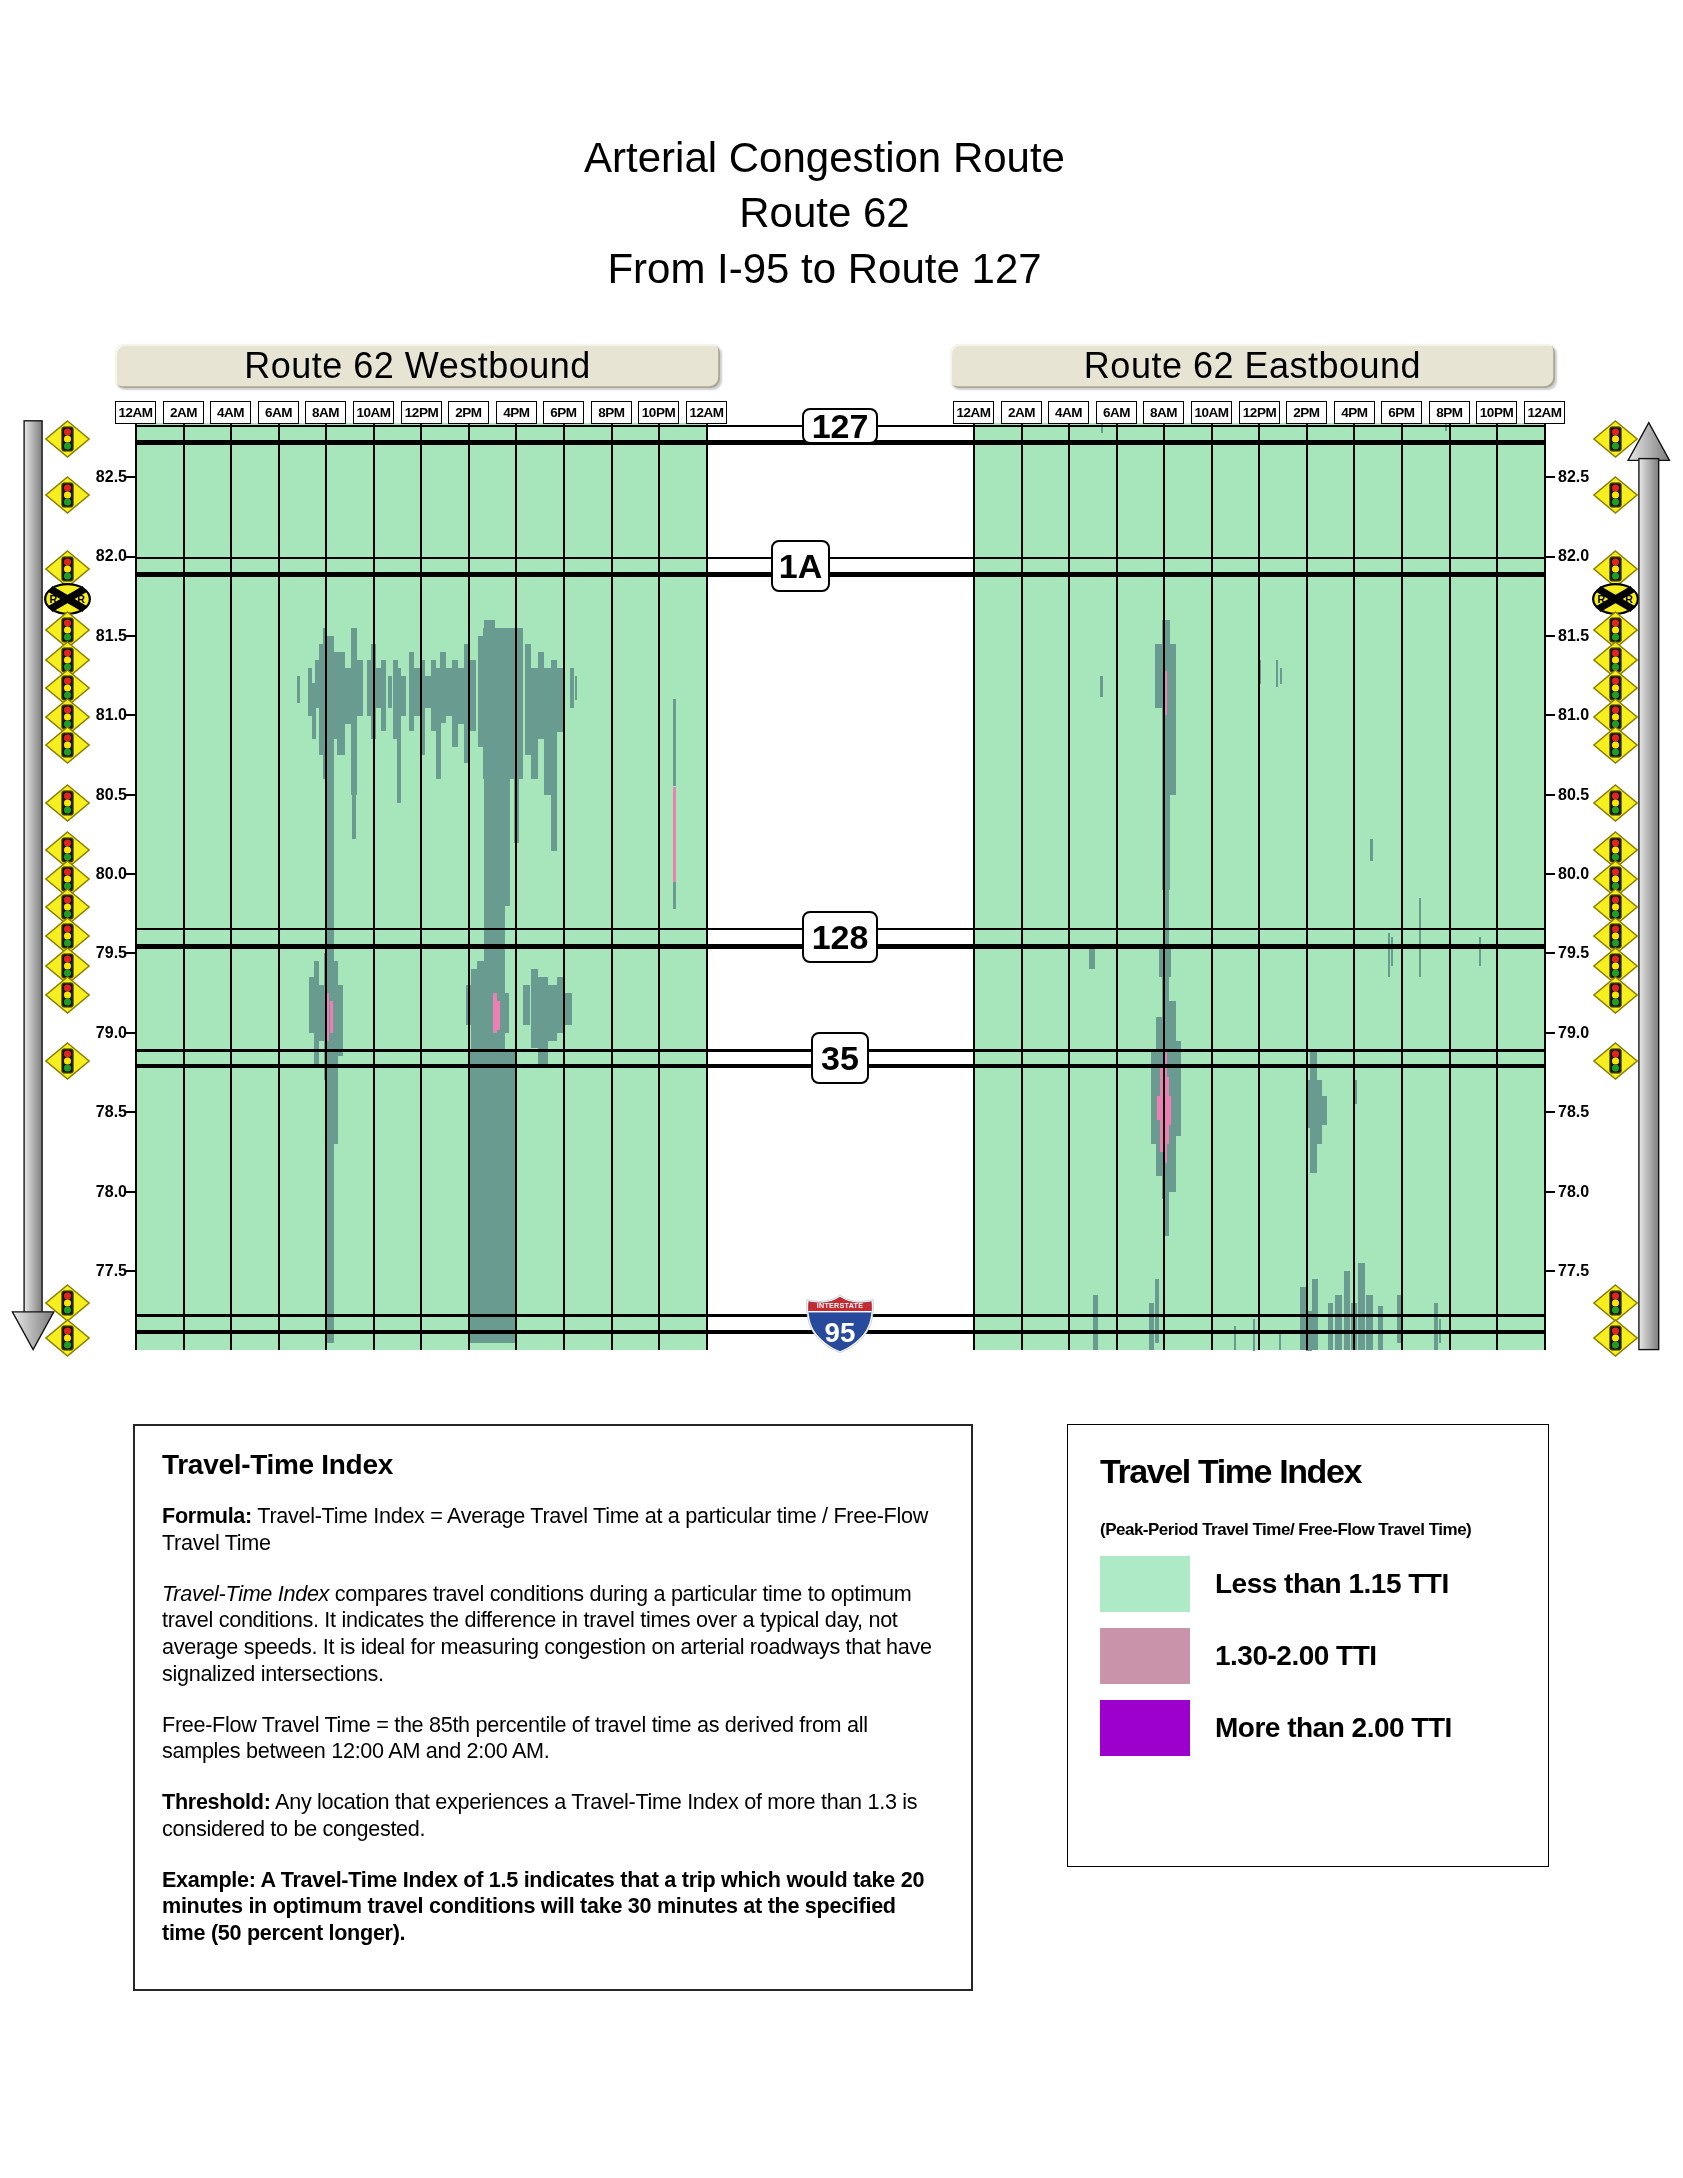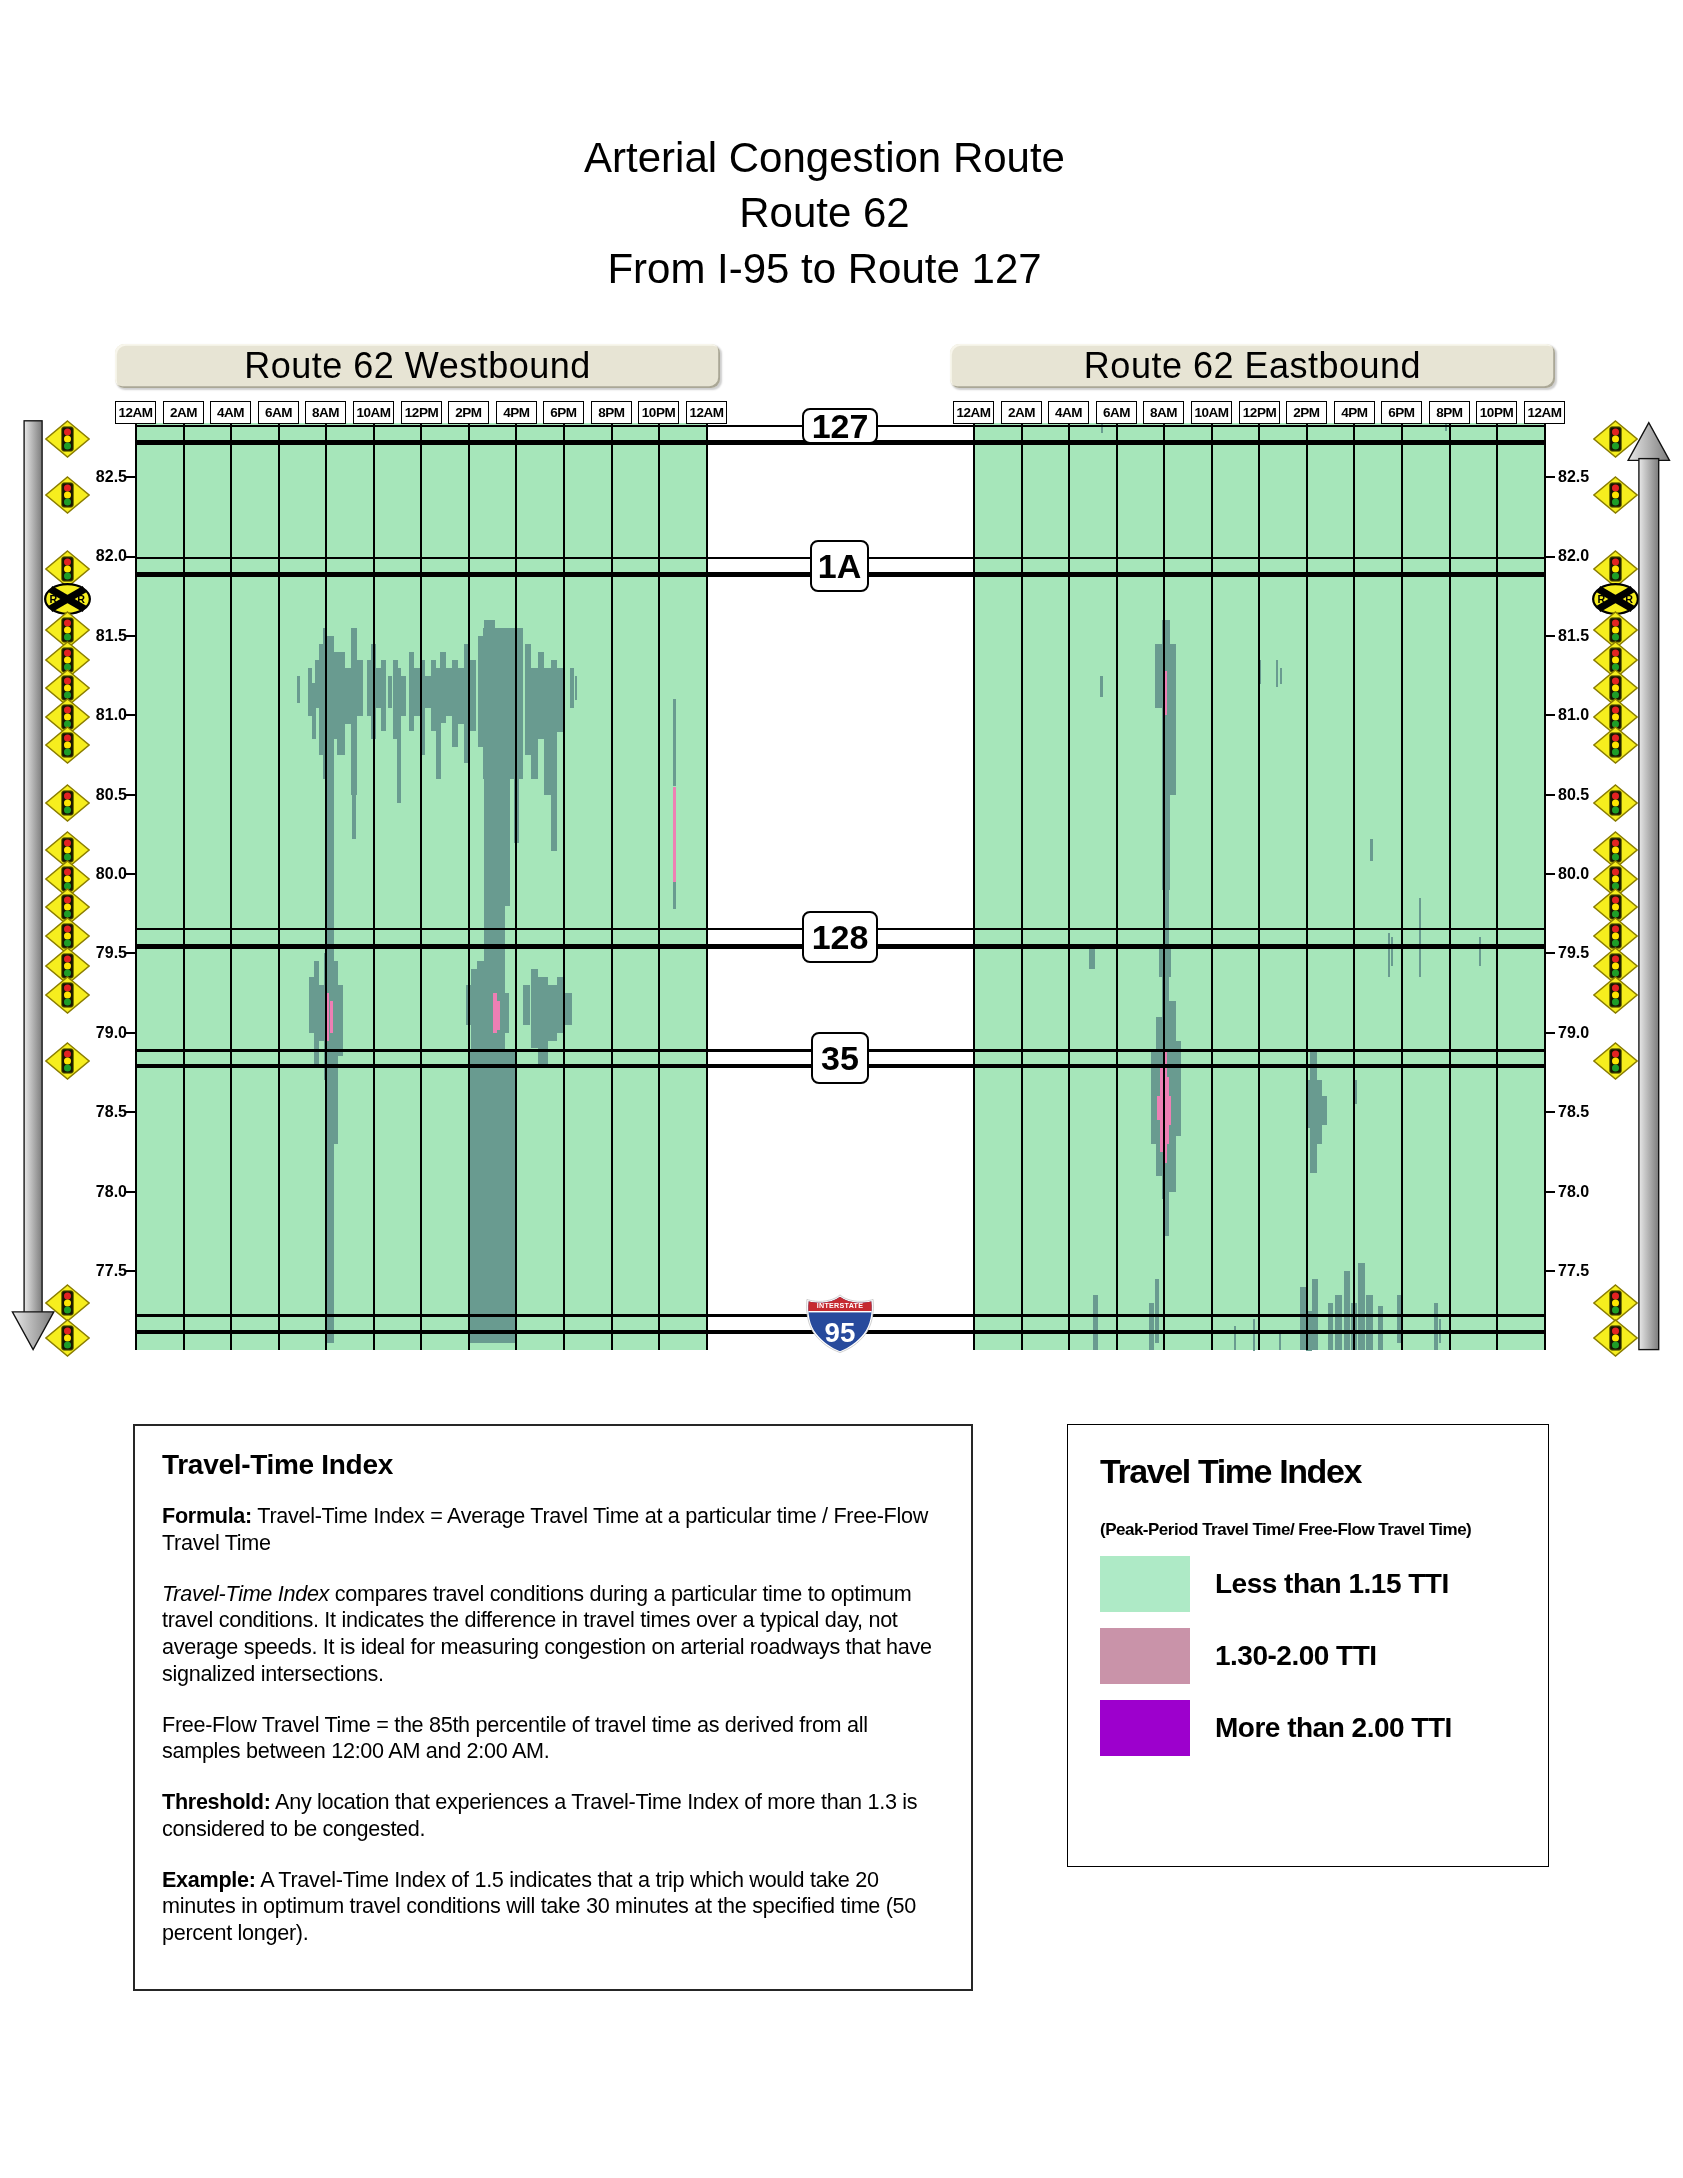--- a/index.html
+++ b/index.html
@@ -30,21 +30,21 @@
             font-weight:bold;font-size:13.5px;letter-spacing:-0.5px;z-index:5;}
   .shield{position:absolute;background:#fff;border:2.7px solid #000;border-radius:8px;box-sizing:border-box;
           display:flex;align-items:center;justify-content:center;font-weight:bold;font-size:34px;z-index:6;}
   .ishield{position:absolute;z-index:6;}
   .marker{position:absolute;z-index:2;}
 
   .desc-box{position:absolute;left:133px;top:1424px;width:840px;height:567px;border:2.7px solid #262626;
             box-sizing:border-box;padding:23.4px 27px;}
   .desc-h{font-weight:bold;font-size:28px;margin-bottom:21.6px;letter-spacing:-0.3px;}
   .desc-box p{font-size:21.6px;line-height:1.24;letter-spacing:-0.3px;margin:0 0 24px 0;}
-  .desc-box p:last-child{margin-bottom:0;}
+  .desc-box p:last-child{margin-bottom:0;font-weight:bold;}
 
   .legend-box{position:absolute;left:1067px;top:1424px;width:482px;height:443px;border:1.8px solid #000;
               box-sizing:border-box;padding:27px 32px;}
   .legend-title{font-weight:bold;font-size:34px;letter-spacing:-1.4px;}
   .legend-sub{font-weight:bold;font-size:17px;letter-spacing:-0.5px;margin-top:29px;white-space:nowrap;}
   .legend-row{display:flex;align-items:center;margin-top:16px;}
   .legend-swatch{width:90px;height:56px;margin-right:25px;flex:none;}
   .legend-label{font-weight:bold;font-size:28px;letter-spacing:-0.5px;}
 
   .arrow-svg{position:absolute;z-index:4;}
@@ -297,21 +297,21 @@
       <div class="time-box" style="left: 1143px; top: 401px;">8AM</div>
       <div class="time-box" style="left: 1191px; top: 401px;">10AM</div>
       <div class="time-box" style="left: 1239px; top: 401px;">12PM</div>
       <div class="time-box" style="left: 1286px; top: 401px;">2PM</div>
       <div class="time-box" style="left: 1334px; top: 401px;">4PM</div>
       <div class="time-box" style="left: 1381px; top: 401px;">6PM</div>
       <div class="time-box" style="left: 1429px; top: 401px;">8PM</div>
       <div class="time-box" style="left: 1476px; top: 401px;">10PM</div>
       <div class="time-box" style="left: 1524px; top: 401px;">12AM</div>
       <div class="shield" style="left: 802px; top: 408px; width: 76px; height: 36px;">127</div>
-      <div class="shield" style="left: 810px; top: 540px; width: 59px; height: 52px;">1A</div>
+      <div class="shield" style="left: 771px; top: 540px; width: 59px; height: 52px;">1A</div>
       <div class="shield" style="left: 802px; top: 911px; width: 76px; height: 52px;">128</div>
       <div class="shield" style="left: 811px; top: 1032px; width: 58px; height: 52px;">35</div>
       <div class="ishield" style="left: 805px; top: 1294px; width: 70px; height: 59px;"><svg width="70" height="59" viewBox="0 0 78 66">
           <defs>
             <clipPath id="isclip">
               <path d="M39 3 C33 8 22 10.5 12 9.5 C8 9.2 5.5 8.6 4 8 C2.5 21 5 35 12.5 44.5 C20 54 29 60 39 64 C49 60 58 54 65.5 44.5 C73 35 75.5 21 74 8 C72.5 8.6 70 9.2 66 9.5 C56 10.5 45 8 39 3 Z"></path>
             </clipPath>
           </defs>
           <path d="M39 1 C33 6.5 22 9 11.5 8 C7 7.6 4 6.8 2 6 C0.5 20 3.2 35.5 11 45.5 C19 55.5 28.5 61.8 39 65.5 C49.5 61.8 59 55.5 67 45.5 C74.8 35.5 77.5 20 76 6 C74 6.8 71 7.6 66.5 8 C56 9 45 6.5 39 1 Z" fill="#fff" stroke="#c9c9c9" stroke-width="1"></path>
           <g clip-path="url(#isclip)">

